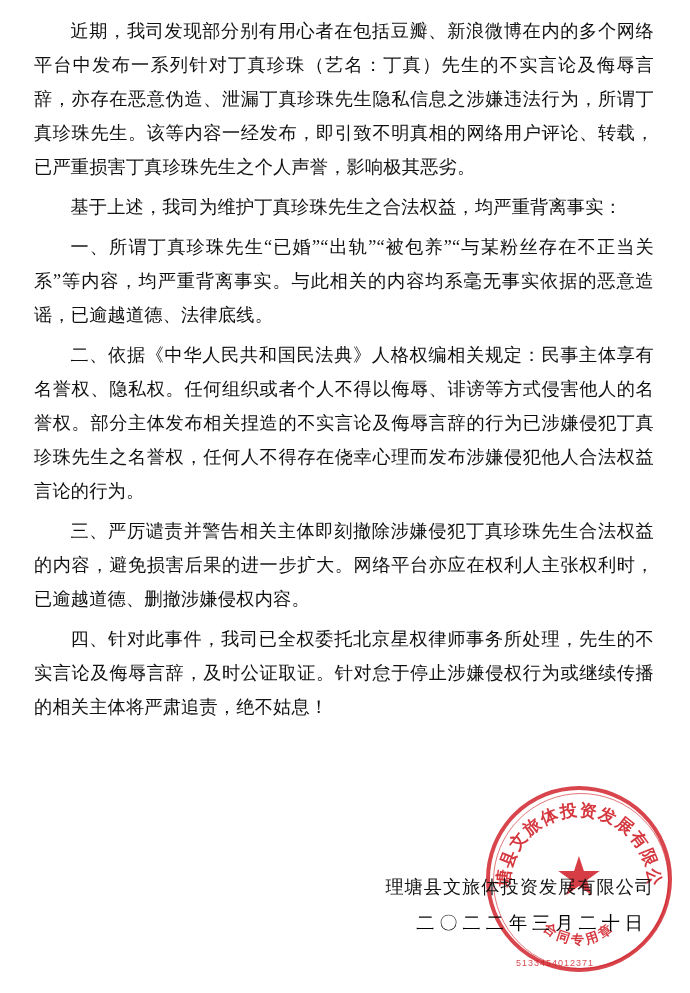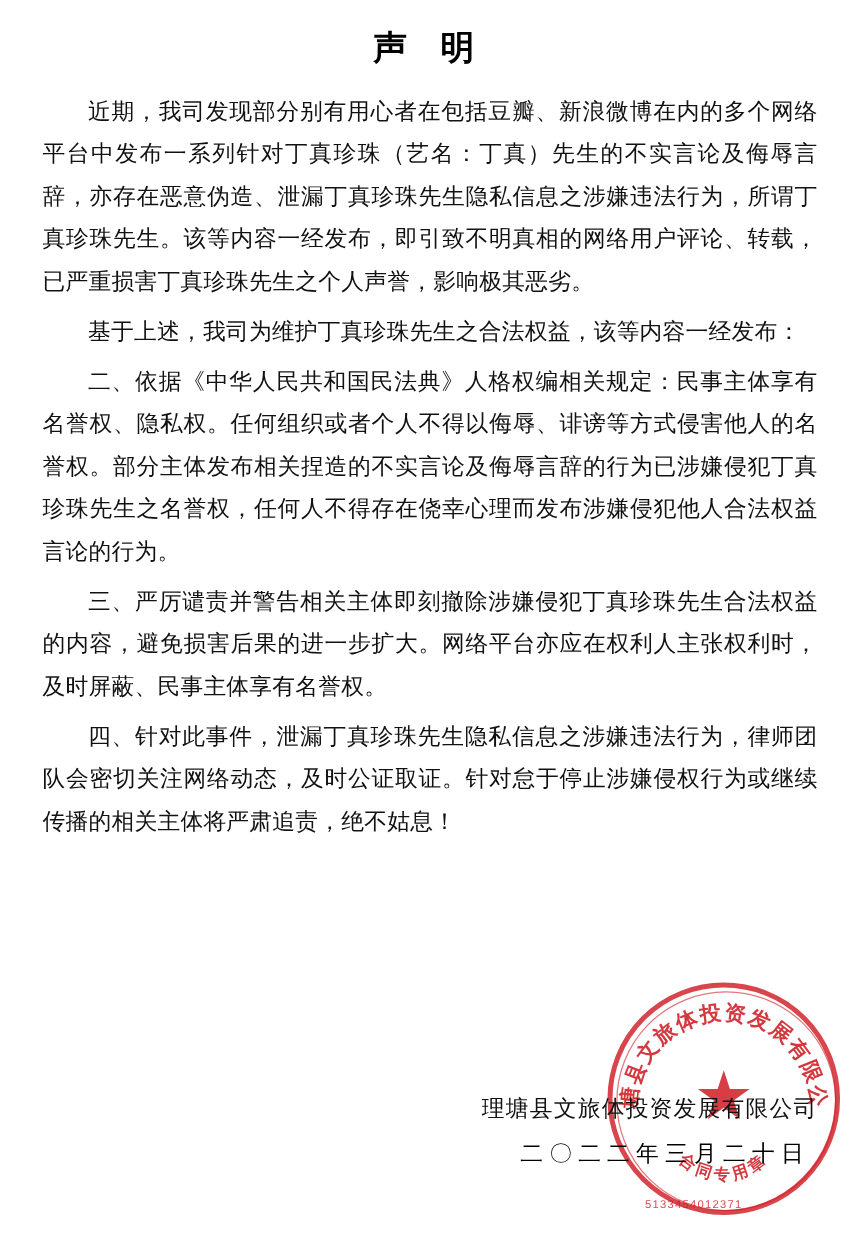--- a/index.html
+++ b/index.html
@@ -126,28 +126,28 @@
     opacity: 0.8;
     letter-spacing: 1px;
     font-family: "Liberation Sans", sans-serif;
   }
 </style>
 </head>
 <body>
 
 <div class="page">
 
-  <div class="doc-title">声 明</div>
 
   <div class="body-text">
     <p>近期，我司发现部分别有用心者在包括豆瓣、新浪微博在内的多个网络平台中发布一系列针对丁真珍珠（艺名：丁真）先生的不实言论及侮辱言辞，亦存在恶意伪造、泄漏丁真珍珠先生隐私信息之涉嫌违法行为，所谓丁真珍珠先生。该等内容一经发布，即引致不明真相的网络用户评论、转载，已严重损害丁真珍珠先生之个人声誉，影响极其恶劣。</p>
-    <p>基于上述，我司为维护丁真珍珠先生之合法权益，该等内容一经发布：</p>
+    <p>基于上述，我司为维护丁真珍珠先生之合法权益，均严重背离事实：</p>
+    <p>一、所谓丁真珍珠先生“已婚”“出轨”“被包养”“与某粉丝存在不正当关系”等内容，均严重背离事实。与此相关的内容均系毫无事实依据的恶意造谣，已逾越道德、法律底线。</p>
     <p>二、依据《中华人民共和国民法典》人格权编相关规定：民事主体享有名誉权、隐私权。任何组织或者个人不得以侮辱、诽谤等方式侵害他人的名誉权。部分主体发布相关捏造的不实言论及侮辱言辞的行为已涉嫌侵犯丁真珍珠先生之名誉权，任何人不得存在侥幸心理而发布涉嫌侵犯他人合法权益言论的行为。</p>
-    <p>三、严厉谴责并警告相关主体即刻撤除涉嫌侵犯丁真珍珠先生合法权益的内容，避免损害后果的进一步扩大。网络平台亦应在权利人主张权利时，及时屏蔽、民事主体享有名誉权。</p>
-    <p>四、针对此事件，泄漏丁真珍珠先生隐私信息之涉嫌违法行为，律师团队会密切关注网络动态，及时公证取证。针对怠于停止涉嫌侵权行为或继续传播的相关主体将严肃追责，绝不姑息！</p>
+    <p>三、严厉谴责并警告相关主体即刻撤除涉嫌侵犯丁真珍珠先生合法权益的内容，避免损害后果的进一步扩大。网络平台亦应在权利人主张权利时，已逾越道德、删撤涉嫌侵权内容。</p>
+    <p>四、针对此事件，我司已全权委托北京星权律师事务所处理，先生的不实言论及侮辱言辞，及时公证取证。针对怠于停止涉嫌侵权行为或继续传播的相关主体将严肃追责，绝不姑息！</p>
   </div>
 
   <div class="seal">
     <div class="ring-outer"></div>
     <div class="ring-inner"></div>
     <svg class="seal-arc-text" viewBox="0 0 186 186">
       <defs>
         <path id="arcTop" d="M 23,100 A 70,70 0 0 1 163,100"></path>
         <path id="arcBottom" d="M 43,108 A 50,50 0 0 0 143,108"></path>
       </defs>

